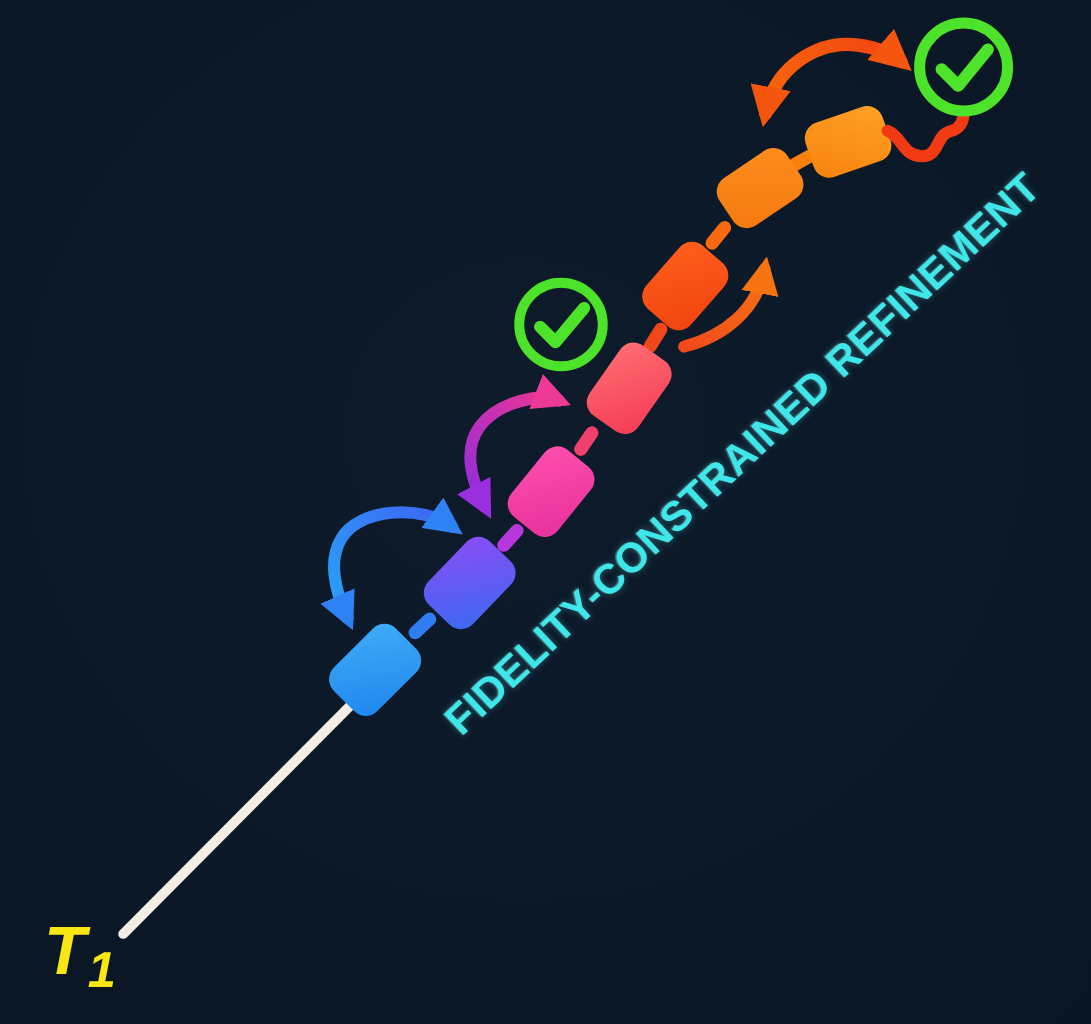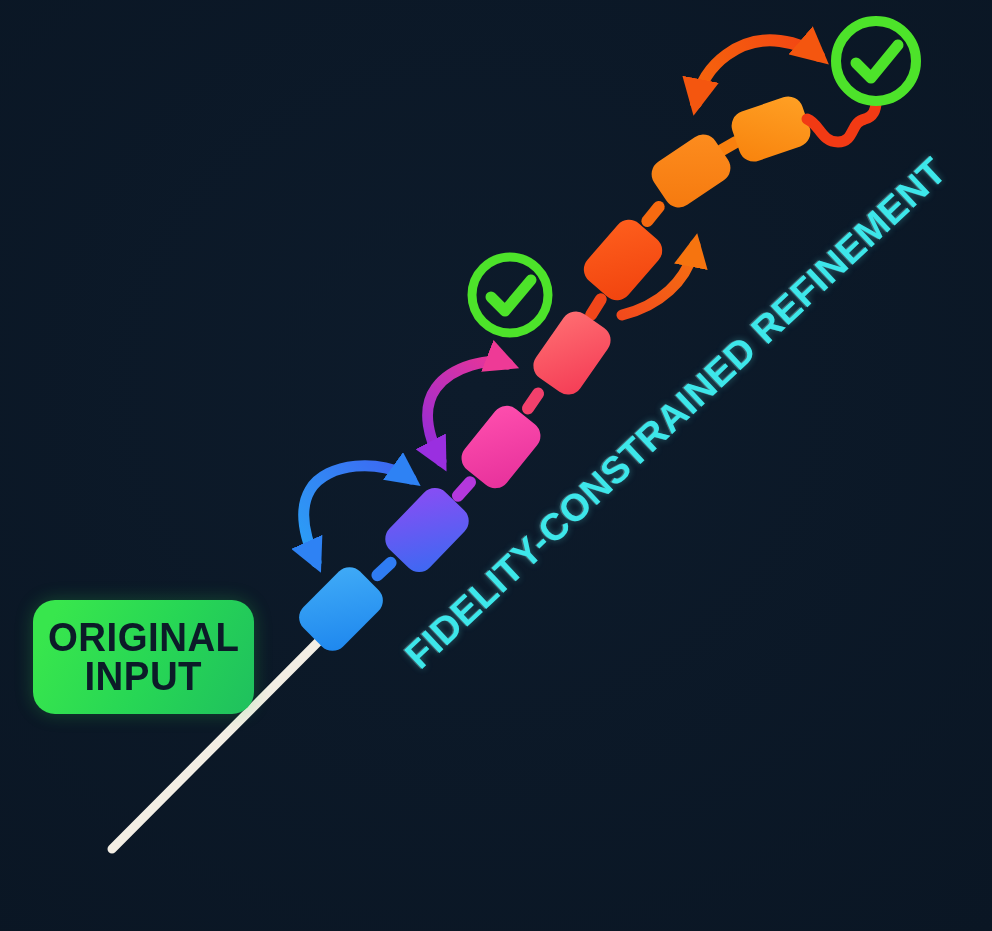--- a/index.html
+++ b/index.html
@@ -140,21 +140,20 @@
     <g transform="translate(510 295)">
       <circle r="38" fill="none" stroke-width="9" stroke="#4de32a"></circle>
       <path d="M -19 2 L -5 16 L 21 -15" fill="none" stroke-width="11" stroke-linecap="round" stroke-linejoin="round" stroke="#4de32a"></path>
     </g>
     <g transform="translate(876 61)">
       <circle r="40" fill="none" stroke-width="10" stroke="#4de32a"></circle>
       <path d="M -20 2 L -5 17 L 22 -16" fill="none" stroke-width="11" stroke-linecap="round" stroke-linejoin="round" stroke="#4de32a"></path>
     </g>
   </svg>
 
-  <div class="origin-badge">
-    <span>ORIGINAL</span>
-    <span>INPUT</span>
+
+  <div class="t1-label">
+    <span class="t-main">T</span><span class="t-sub">1</span>
   </div>
-
 
   <div class="axis-label">FIDELITY-CONSTRAINED REFINEMENT</div>
 
 </div>
 
 </body></html>

